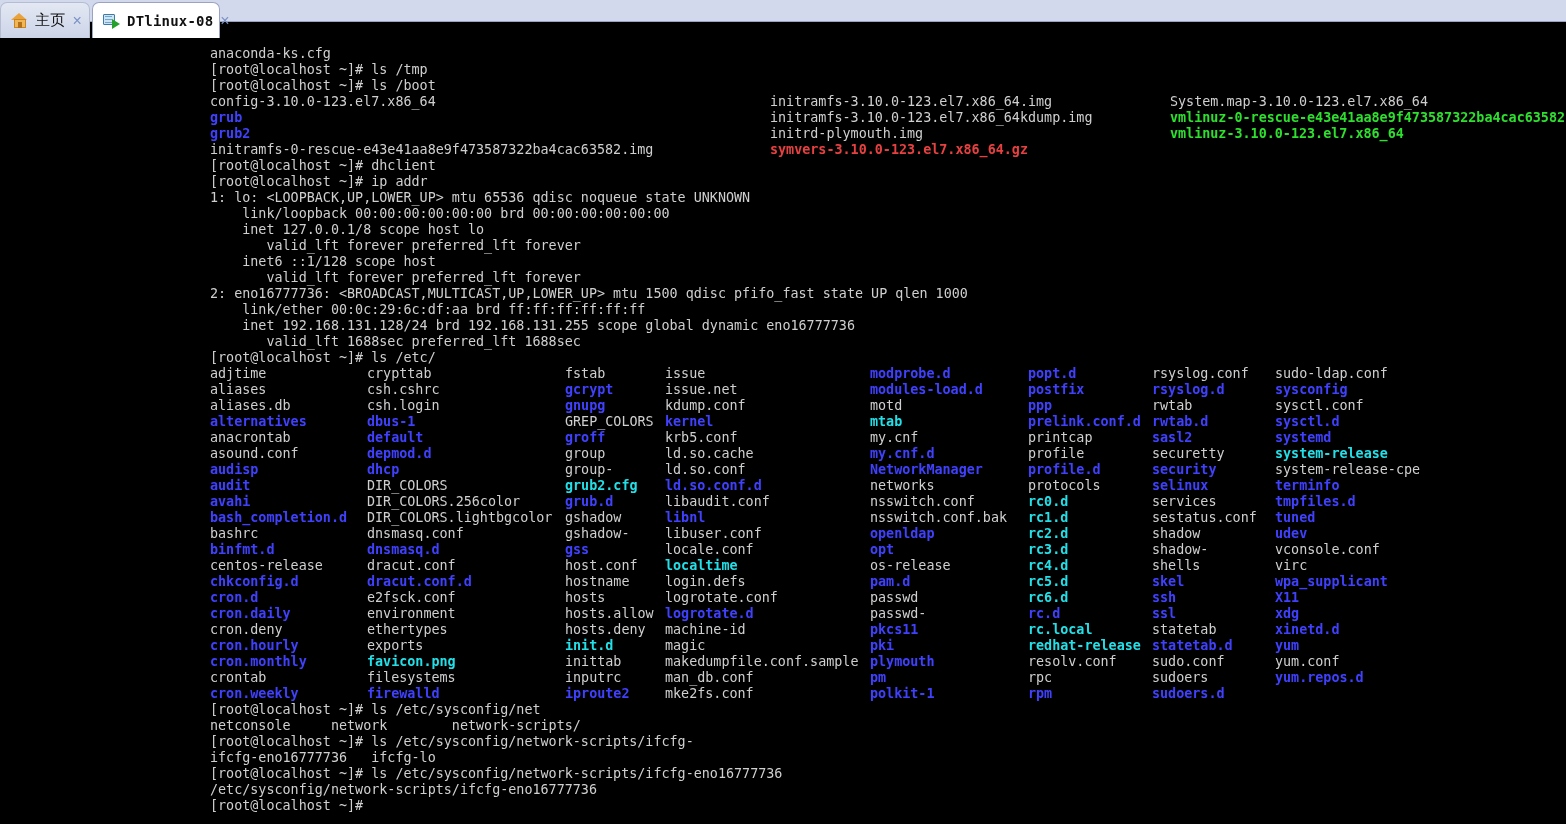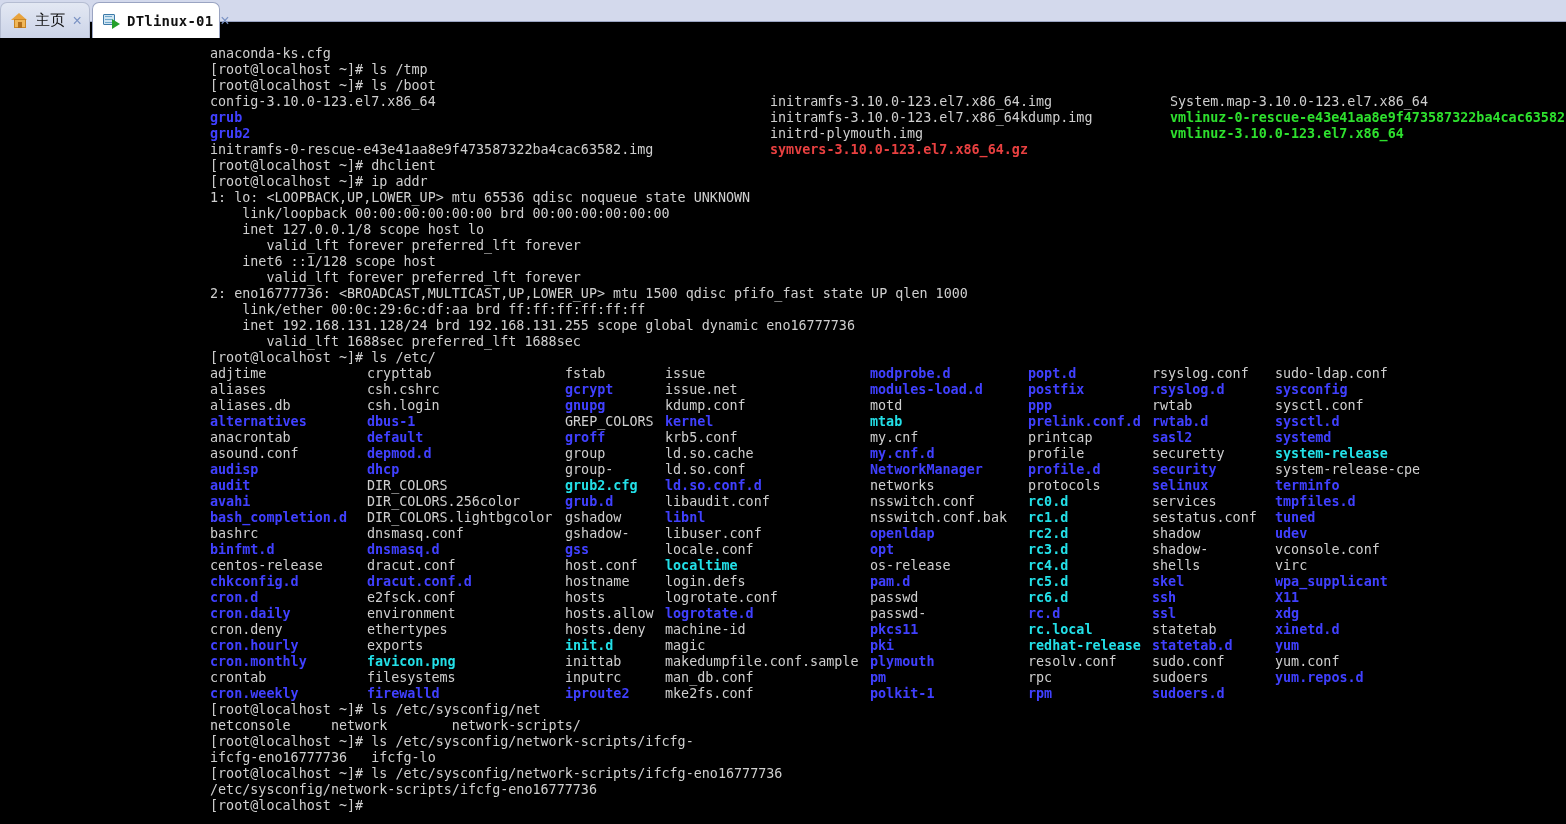--- a/index.html
+++ b/index.html
@@ -158,20 +158,20 @@
         <span class="door"></span>
     </span>
     <span class="tab-label">主页</span>
     <span class="tab-close">×</span>
   </div>
   <div class="tab active">
     <span class="ico-vm">
       <span class="screen"></span>
         <span class="play"></span>
     </span>
-    <span class="tab-label">DTlinux-01</span>
+    <span class="tab-label">DTlinux-08</span>
     <span class="tab-close">×</span>
   </div>
 </div>
 
 <div id="terminal">
   <div id="term-inner"><div class="line c-white">anaconda-ks.cfg</div><div class="line c-white">[root@localhost ~]# ls /tmp</div><div class="line c-white">[root@localhost ~]# ls /boot</div><div class="grid-row"><span class="cell c-white" style="left: 0px;">config-3.10.0-123.el7.x86_64</span><span class="cell c-white" style="left: 560px;">initramfs-3.10.0-123.el7.x86_64.img</span><span class="cell c-white" style="left: 960px;">System.map-3.10.0-123.el7.x86_64</span></div><div class="grid-row"><span class="cell c-blue" style="left: 0px;">grub</span><span class="cell c-white" style="left: 560px;">initramfs-3.10.0-123.el7.x86_64kdump.img</span><span class="cell c-green" style="left: 960px;">vmlinuz-0-rescue-e43e41aa8e9f473587322ba4cac63582</span></div><div class="grid-row"><span class="cell c-blue" style="left: 0px;">grub2</span><span class="cell c-white" style="left: 560px;">initrd-plymouth.img</span><span class="cell c-green" style="left: 960px;">vmlinuz-3.10.0-123.el7.x86_64</span></div><div class="grid-row"><span class="cell c-white" style="left: 0px;">initramfs-0-rescue-e43e41aa8e9f473587322ba4cac63582.img</span><span class="cell c-red" style="left: 560px;">symvers-3.10.0-123.el7.x86_64.gz</span></div><div class="line c-white">[root@localhost ~]# dhclient</div><div class="line c-white">[root@localhost ~]# ip addr</div><div class="line c-white">1: lo: &lt;LOOPBACK,UP,LOWER_UP&gt; mtu 65536 qdisc noqueue state UNKNOWN</div><div class="line c-white">    link/loopback 00:00:00:00:00:00 brd 00:00:00:00:00:00</div><div class="line c-white">    inet 127.0.0.1/8 scope host lo</div><div class="line c-white">       valid_lft forever preferred_lft forever</div><div class="line c-white">    inet6 ::1/128 scope host</div><div class="line c-white">       valid_lft forever preferred_lft forever</div><div class="line c-white">2: eno16777736: &lt;BROADCAST,MULTICAST,UP,LOWER_UP&gt; mtu 1500 qdisc pfifo_fast state UP qlen 1000</div><div class="line c-white">    link/ether 00:0c:29:6c:df:aa brd ff:ff:ff:ff:ff:ff</div><div class="line c-white">    inet 192.168.131.128/24 brd 192.168.131.255 scope global dynamic eno16777736</div><div class="line c-white">       valid_lft 1688sec preferred_lft 1688sec</div><div class="line c-white">[root@localhost ~]# ls /etc/</div><div class="grid-row"><span class="cell c-white" style="left: 0px;">adjtime</span><span class="cell c-white" style="left: 157px;">crypttab</span><span class="cell c-white" style="left: 355px;">fstab</span><span class="cell c-white" style="left: 455px;">issue</span><span class="cell c-blue" style="left: 660px;">modprobe.d</span><span class="cell c-blue" style="left: 818px;">popt.d</span><span class="cell c-white" style="left: 942px;">rsyslog.conf</span><span class="cell c-white" style="left: 1065px;">sudo-ldap.conf</span></div><div class="grid-row"><span class="cell c-white" style="left: 0px;">aliases</span><span class="cell c-white" style="left: 157px;">csh.cshrc</span><span class="cell c-blue" style="left: 355px;">gcrypt</span><span class="cell c-white" style="left: 455px;">issue.net</span><span class="cell c-blue" style="left: 660px;">modules-load.d</span><span class="cell c-blue" style="left: 818px;">postfix</span><span class="cell c-blue" style="left: 942px;">rsyslog.d</span><span class="cell c-blue" style="left: 1065px;">sysconfig</span></div><div class="grid-row"><span class="cell c-white" style="left: 0px;">aliases.db</span><span class="cell c-white" style="left: 157px;">csh.login</span><span class="cell c-blue" style="left: 355px;">gnupg</span><span class="cell c-white" style="left: 455px;">kdump.conf</span><span class="cell c-white" style="left: 660px;">motd</span><span class="cell c-blue" style="left: 818px;">ppp</span><span class="cell c-white" style="left: 942px;">rwtab</span><span class="cell c-white" style="left: 1065px;">sysctl.conf</span></div><div class="grid-row"><span class="cell c-blue" style="left: 0px;">alternatives</span><span class="cell c-blue" style="left: 157px;">dbus-1</span><span class="cell c-white" style="left: 355px;">GREP_COLORS</span><span class="cell c-blue" style="left: 455px;">kernel</span><span class="cell c-cyan" style="left: 660px;">mtab</span><span class="cell c-blue" style="left: 818px;">prelink.conf.d</span><span class="cell c-blue" style="left: 942px;">rwtab.d</span><span class="cell c-blue" style="left: 1065px;">sysctl.d</span></div><div class="grid-row"><span class="cell c-white" style="left: 0px;">anacrontab</span><span class="cell c-blue" style="left: 157px;">default</span><span class="cell c-blue" style="left: 355px;">groff</span><span class="cell c-white" style="left: 455px;">krb5.conf</span><span class="cell c-white" style="left: 660px;">my.cnf</span><span class="cell c-white" style="left: 818px;">printcap</span><span class="cell c-blue" style="left: 942px;">sasl2</span><span class="cell c-blue" style="left: 1065px;">systemd</span></div><div class="grid-row"><span class="cell c-white" style="left: 0px;">asound.conf</span><span class="cell c-blue" style="left: 157px;">depmod.d</span><span class="cell c-white" style="left: 355px;">group</span><span class="cell c-white" style="left: 455px;">ld.so.cache</span><span class="cell c-blue" style="left: 660px;">my.cnf.d</span><span class="cell c-white" style="left: 818px;">profile</span><span class="cell c-white" style="left: 942px;">securetty</span><span class="cell c-cyan" style="left: 1065px;">system-release</span></div><div class="grid-row"><span class="cell c-blue" style="left: 0px;">audisp</span><span class="cell c-blue" style="left: 157px;">dhcp</span><span class="cell c-white" style="left: 355px;">group-</span><span class="cell c-white" style="left: 455px;">ld.so.conf</span><span class="cell c-blue" style="left: 660px;">NetworkManager</span><span class="cell c-blue" style="left: 818px;">profile.d</span><span class="cell c-blue" style="left: 942px;">security</span><span class="cell c-white" style="left: 1065px;">system-release-cpe</span></div><div class="grid-row"><span class="cell c-blue" style="left: 0px;">audit</span><span class="cell c-white" style="left: 157px;">DIR_COLORS</span><span class="cell c-cyan" style="left: 355px;">grub2.cfg</span><span class="cell c-blue" style="left: 455px;">ld.so.conf.d</span><span class="cell c-white" style="left: 660px;">networks</span><span class="cell c-white" style="left: 818px;">protocols</span><span class="cell c-blue" style="left: 942px;">selinux</span><span class="cell c-blue" style="left: 1065px;">terminfo</span></div><div class="grid-row"><span class="cell c-blue" style="left: 0px;">avahi</span><span class="cell c-white" style="left: 157px;">DIR_COLORS.256color</span><span class="cell c-blue" style="left: 355px;">grub.d</span><span class="cell c-white" style="left: 455px;">libaudit.conf</span><span class="cell c-white" style="left: 660px;">nsswitch.conf</span><span class="cell c-cyan" style="left: 818px;">rc0.d</span><span class="cell c-white" style="left: 942px;">services</span><span class="cell c-blue" style="left: 1065px;">tmpfiles.d</span></div><div class="grid-row"><span class="cell c-blue" style="left: 0px;">bash_completion.d</span><span class="cell c-white" style="left: 157px;">DIR_COLORS.lightbgcolor</span><span class="cell c-white" style="left: 355px;">gshadow</span><span class="cell c-blue" style="left: 455px;">libnl</span><span class="cell c-white" style="left: 660px;">nsswitch.conf.bak</span><span class="cell c-cyan" style="left: 818px;">rc1.d</span><span class="cell c-white" style="left: 942px;">sestatus.conf</span><span class="cell c-blue" style="left: 1065px;">tuned</span></div><div class="grid-row"><span class="cell c-white" style="left: 0px;">bashrc</span><span class="cell c-white" style="left: 157px;">dnsmasq.conf</span><span class="cell c-white" style="left: 355px;">gshadow-</span><span class="cell c-white" style="left: 455px;">libuser.conf</span><span class="cell c-blue" style="left: 660px;">openldap</span><span class="cell c-cyan" style="left: 818px;">rc2.d</span><span class="cell c-white" style="left: 942px;">shadow</span><span class="cell c-blue" style="left: 1065px;">udev</span></div><div class="grid-row"><span class="cell c-blue" style="left: 0px;">binfmt.d</span><span class="cell c-blue" style="left: 157px;">dnsmasq.d</span><span class="cell c-blue" style="left: 355px;">gss</span><span class="cell c-white" style="left: 455px;">locale.conf</span><span class="cell c-blue" style="left: 660px;">opt</span><span class="cell c-cyan" style="left: 818px;">rc3.d</span><span class="cell c-white" style="left: 942px;">shadow-</span><span class="cell c-white" style="left: 1065px;">vconsole.conf</span></div><div class="grid-row"><span class="cell c-white" style="left: 0px;">centos-release</span><span class="cell c-white" style="left: 157px;">dracut.conf</span><span class="cell c-white" style="left: 355px;">host.conf</span><span class="cell c-cyan" style="left: 455px;">localtime</span><span class="cell c-white" style="left: 660px;">os-release</span><span class="cell c-cyan" style="left: 818px;">rc4.d</span><span class="cell c-white" style="left: 942px;">shells</span><span class="cell c-white" style="left: 1065px;">virc</span></div><div class="grid-row"><span class="cell c-blue" style="left: 0px;">chkconfig.d</span><span class="cell c-blue" style="left: 157px;">dracut.conf.d</span><span class="cell c-white" style="left: 355px;">hostname</span><span class="cell c-white" style="left: 455px;">login.defs</span><span class="cell c-blue" style="left: 660px;">pam.d</span><span class="cell c-cyan" style="left: 818px;">rc5.d</span><span class="cell c-blue" style="left: 942px;">skel</span><span class="cell c-blue" style="left: 1065px;">wpa_supplicant</span></div><div class="grid-row"><span class="cell c-blue" style="left: 0px;">cron.d</span><span class="cell c-white" style="left: 157px;">e2fsck.conf</span><span class="cell c-white" style="left: 355px;">hosts</span><span class="cell c-white" style="left: 455px;">logrotate.conf</span><span class="cell c-white" style="left: 660px;">passwd</span><span class="cell c-cyan" style="left: 818px;">rc6.d</span><span class="cell c-blue" style="left: 942px;">ssh</span><span class="cell c-blue" style="left: 1065px;">X11</span></div><div class="grid-row"><span class="cell c-blue" style="left: 0px;">cron.daily</span><span class="cell c-white" style="left: 157px;">environment</span><span class="cell c-white" style="left: 355px;">hosts.allow</span><span class="cell c-blue" style="left: 455px;">logrotate.d</span><span class="cell c-white" style="left: 660px;">passwd-</span><span class="cell c-blue" style="left: 818px;">rc.d</span><span class="cell c-blue" style="left: 942px;">ssl</span><span class="cell c-blue" style="left: 1065px;">xdg</span></div><div class="grid-row"><span class="cell c-white" style="left: 0px;">cron.deny</span><span class="cell c-white" style="left: 157px;">ethertypes</span><span class="cell c-white" style="left: 355px;">hosts.deny</span><span class="cell c-white" style="left: 455px;">machine-id</span><span class="cell c-blue" style="left: 660px;">pkcs11</span><span class="cell c-cyan" style="left: 818px;">rc.local</span><span class="cell c-white" style="left: 942px;">statetab</span><span class="cell c-blue" style="left: 1065px;">xinetd.d</span></div><div class="grid-row"><span class="cell c-blue" style="left: 0px;">cron.hourly</span><span class="cell c-white" style="left: 157px;">exports</span><span class="cell c-cyan" style="left: 355px;">init.d</span><span class="cell c-white" style="left: 455px;">magic</span><span class="cell c-blue" style="left: 660px;">pki</span><span class="cell c-cyan" style="left: 818px;">redhat-release</span><span class="cell c-blue" style="left: 942px;">statetab.d</span><span class="cell c-blue" style="left: 1065px;">yum</span></div><div class="grid-row"><span class="cell c-blue" style="left: 0px;">cron.monthly</span><span class="cell c-cyan" style="left: 157px;">favicon.png</span><span class="cell c-white" style="left: 355px;">inittab</span><span class="cell c-white" style="left: 455px;">makedumpfile.conf.sample</span><span class="cell c-blue" style="left: 660px;">plymouth</span><span class="cell c-white" style="left: 818px;">resolv.conf</span><span class="cell c-white" style="left: 942px;">sudo.conf</span><span class="cell c-white" style="left: 1065px;">yum.conf</span></div><div class="grid-row"><span class="cell c-white" style="left: 0px;">crontab</span><span class="cell c-white" style="left: 157px;">filesystems</span><span class="cell c-white" style="left: 355px;">inputrc</span><span class="cell c-white" style="left: 455px;">man_db.conf</span><span class="cell c-blue" style="left: 660px;">pm</span><span class="cell c-white" style="left: 818px;">rpc</span><span class="cell c-white" style="left: 942px;">sudoers</span><span class="cell c-blue" style="left: 1065px;">yum.repos.d</span></div><div class="grid-row"><span class="cell c-blue" style="left: 0px;">cron.weekly</span><span class="cell c-blue" style="left: 157px;">firewalld</span><span class="cell c-blue" style="left: 355px;">iproute2</span><span class="cell c-white" style="left: 455px;">mke2fs.conf</span><span class="cell c-blue" style="left: 660px;">polkit-1</span><span class="cell c-blue" style="left: 818px;">rpm</span><span class="cell c-blue" style="left: 942px;">sudoers.d</span></div><div class="line c-white">[root@localhost ~]# ls /etc/sysconfig/net</div><div class="line c-white">netconsole     network        network-scripts/</div><div class="line c-white">[root@localhost ~]# ls /etc/sysconfig/network-scripts/ifcfg-</div><div class="line c-white">ifcfg-eno16777736   ifcfg-lo</div><div class="line c-white">[root@localhost ~]# ls /etc/sysconfig/network-scripts/ifcfg-eno16777736</div><div class="line c-white">/etc/sysconfig/network-scripts/ifcfg-eno16777736</div><div class="line c-white">[root@localhost ~]#</div></div>
 </div>
 
 </body></html>

